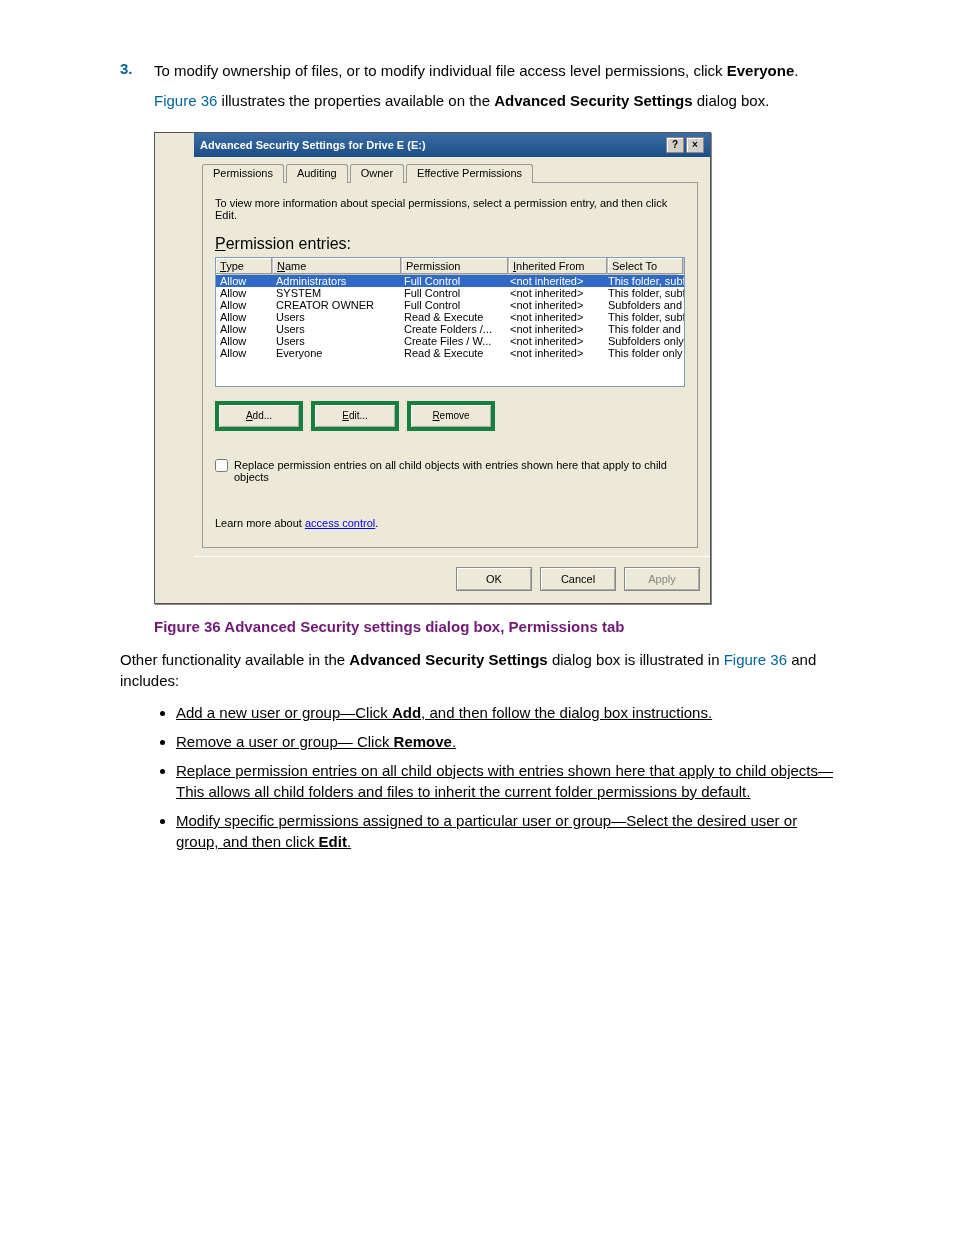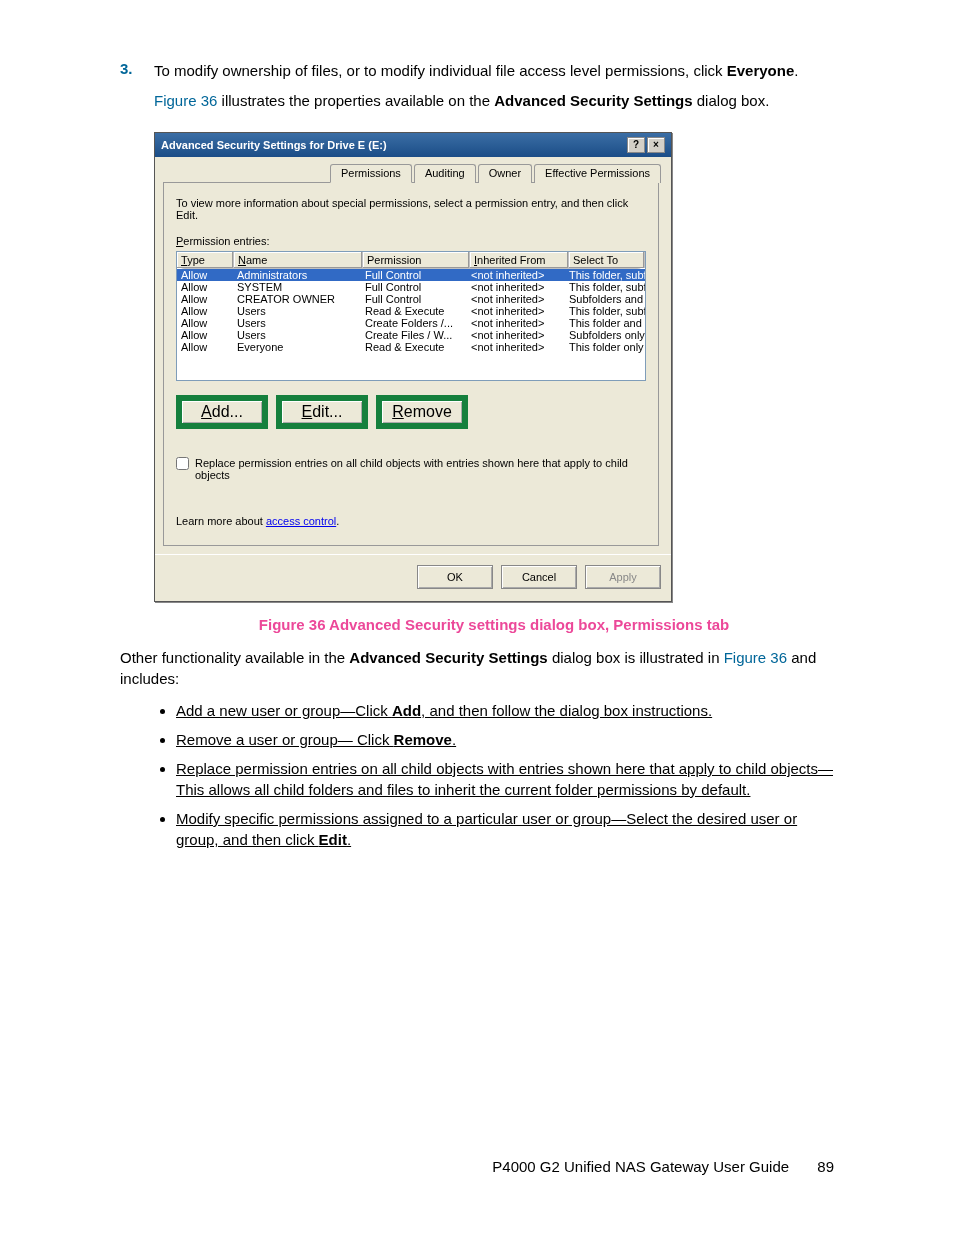--- a/index.html
+++ b/index.html
@@ -26,24 +26,23 @@
     font-weight: bold;
     width: 34px;
     flex-shrink: 0;
   }
   .ol-text { flex: 1; line-height: 1.45; }
   .ol-text a, .linkish { color: #006699; text-decoration: none; }
   .bold { font-weight: bold; }
   .indent { margin-left: 34px; }
   .para { line-height: 1.45; margin: 10px 0; }
   .fig-caption {
-    color: #ec4899;
+    color: #701a75;
     font-weight: bold;
     margin: 14px 0 14px 34px;
-    text-align: center;
   }
   ul.bodylist { margin: 8px 0 0 34px; padding-left: 22px; text-decoration: underline; }
   ul.bodylist li { margin-bottom: 8px; line-height: 1.4; }
   .footer {
     position: absolute;
     bottom: 60px;
     right: 120px;
     font-size: 15px;
   }
   .footer .pg { margin-left: 24px; }
@@ -51,20 +50,21 @@
   
   .dialog {
     width: 516px;
     margin: 6px 0 4px 34px;
     background: #ece9d8;
     border: 1px solid #555;
     box-shadow: 1px 1px 0 #888;
     font-family: Tahoma, Verdana, sans-serif;
     font-size: 11px;
     color: #000;
+    padding-left: 39px;
   }
   .titlebar {
     background: linear-gradient(#3b6ea5, #1b4d87);
     color: #fff;
     font-weight: bold;
     padding: 4px 6px;
     display: flex;
     align-items: center;
   }
   .titlebar .tb-title { flex: 1; }
@@ -73,21 +73,20 @@
     background: #d4d0c8;
     border: 1px solid #888;
     margin-left: 2px;
     display: flex; align-items: center; justify-content: center;
     color: #000; font-weight: bold; font-size: 10px;
     box-shadow: inset 1px 1px 0 #fff;
   }
   .tabs {
     display: flex;
     padding: 6px 8px 0 8px;
-    justify-content: flex-end;
   }
   .tab {
     padding: 2px 10px 3px 10px;
     border: 1px solid #999;
     border-bottom: none;
     background: #ece9d8;
     margin-right: 2px;
     position: relative;
     top: 1px;
     border-radius: 3px 3px 0 0;
@@ -100,21 +99,21 @@
   }
   .tab.inactive { color: #000; }
   .tab-panel {
     margin: 0 12px 8px 8px;
     border: 1px solid #999;
     border-top: 1px solid #999;
     padding: 14px 12px 18px 12px;
     background: #ece9d8;
   }
   .small-para { font-size: 11px; margin-bottom: 14px; }
-  .label-pe { font-size: 11px; margin-bottom: 4px; }
+  .label-pe { font-size: 16px; margin-bottom: 4px; }
   .under { text-decoration: underline; }
 
   .listbox {
     background: #fff;
     border: 1px solid #7f9db9;
     height: 128px;
     overflow: hidden;
     font-size: 11px;
   }
   .lb-head, .lb-row {
@@ -135,24 +134,24 @@
   .lb-row.selected { background: #316ac5; color: #fff; }
   .c-type { width: 48px; }
   .c-name { width: 120px; }
   .c-perm { width: 98px; }
   .c-inh  { width: 90px; }
   .c-app  { flex: 1; }
 
   .btnrow { margin-top: 14px; display: flex; gap: 8px; }
   .winbtn {
     width: 80px; height: 22px;
-    border: 6px solid #15803d;
+    border: 4px solid #15803d;
     background: #ece9d8;
     box-shadow: inset 1px 1px 0 #fff, inset -1px -1px 0 #aaa;
-    font-size: 16px;
+    font-size: 10px;
     display: flex; align-items: center; justify-content: center;
   }
   .chkrow { margin-top: 28px; display: flex; align-items: flex-start; font-size: 11px; }
   .chkrow input { margin: 0 6px 0 0; }
   .learn { margin-top: 34px; font-size: 11px; }
   .learn .lnk { color: #0000ee; text-decoration: underline; }
   .dlg-footer {
     display: flex; justify-content: flex-end; gap: 8px;
     padding: 10px 10px 12px 10px;
     border-top: 1px solid #fff;
@@ -293,18 +292,14 @@
     <span>Other functionality available in the </span><span class="bold">Advanced Security Settings</span><span> dialog box is illustrated in </span><span class="linkish">Figure 36</span><span> and includes:</span>
   </div>
 
   <ul class="bodylist" id="bullets">
       <li><span>Add a new user or group—Click </span><span class="bold">Add</span><span>, and then follow the dialog box instructions.</span></li>
       <li><span>Remove a user or group— Click </span><span class="bold">Remove</span><span>.</span></li>
       <li><span>Replace permission entries on all child objects with entries shown here that apply to child objects—This allows all child folders and files to inherit the current folder permissions by default.</span></li>
       <li><span>Modify specific permissions assigned to a particular user or group—Select the desired user or group, and then click </span><span class="bold">Edit</span><span>.</span></li>
     </ul>
 
-  <div class="footer">
-    <span>P4000 G2 Unified NAS Gateway User Guide</span>
-    <span class="pg">89</span>
-  </div>
 
 </div>
 
 </body></html>

